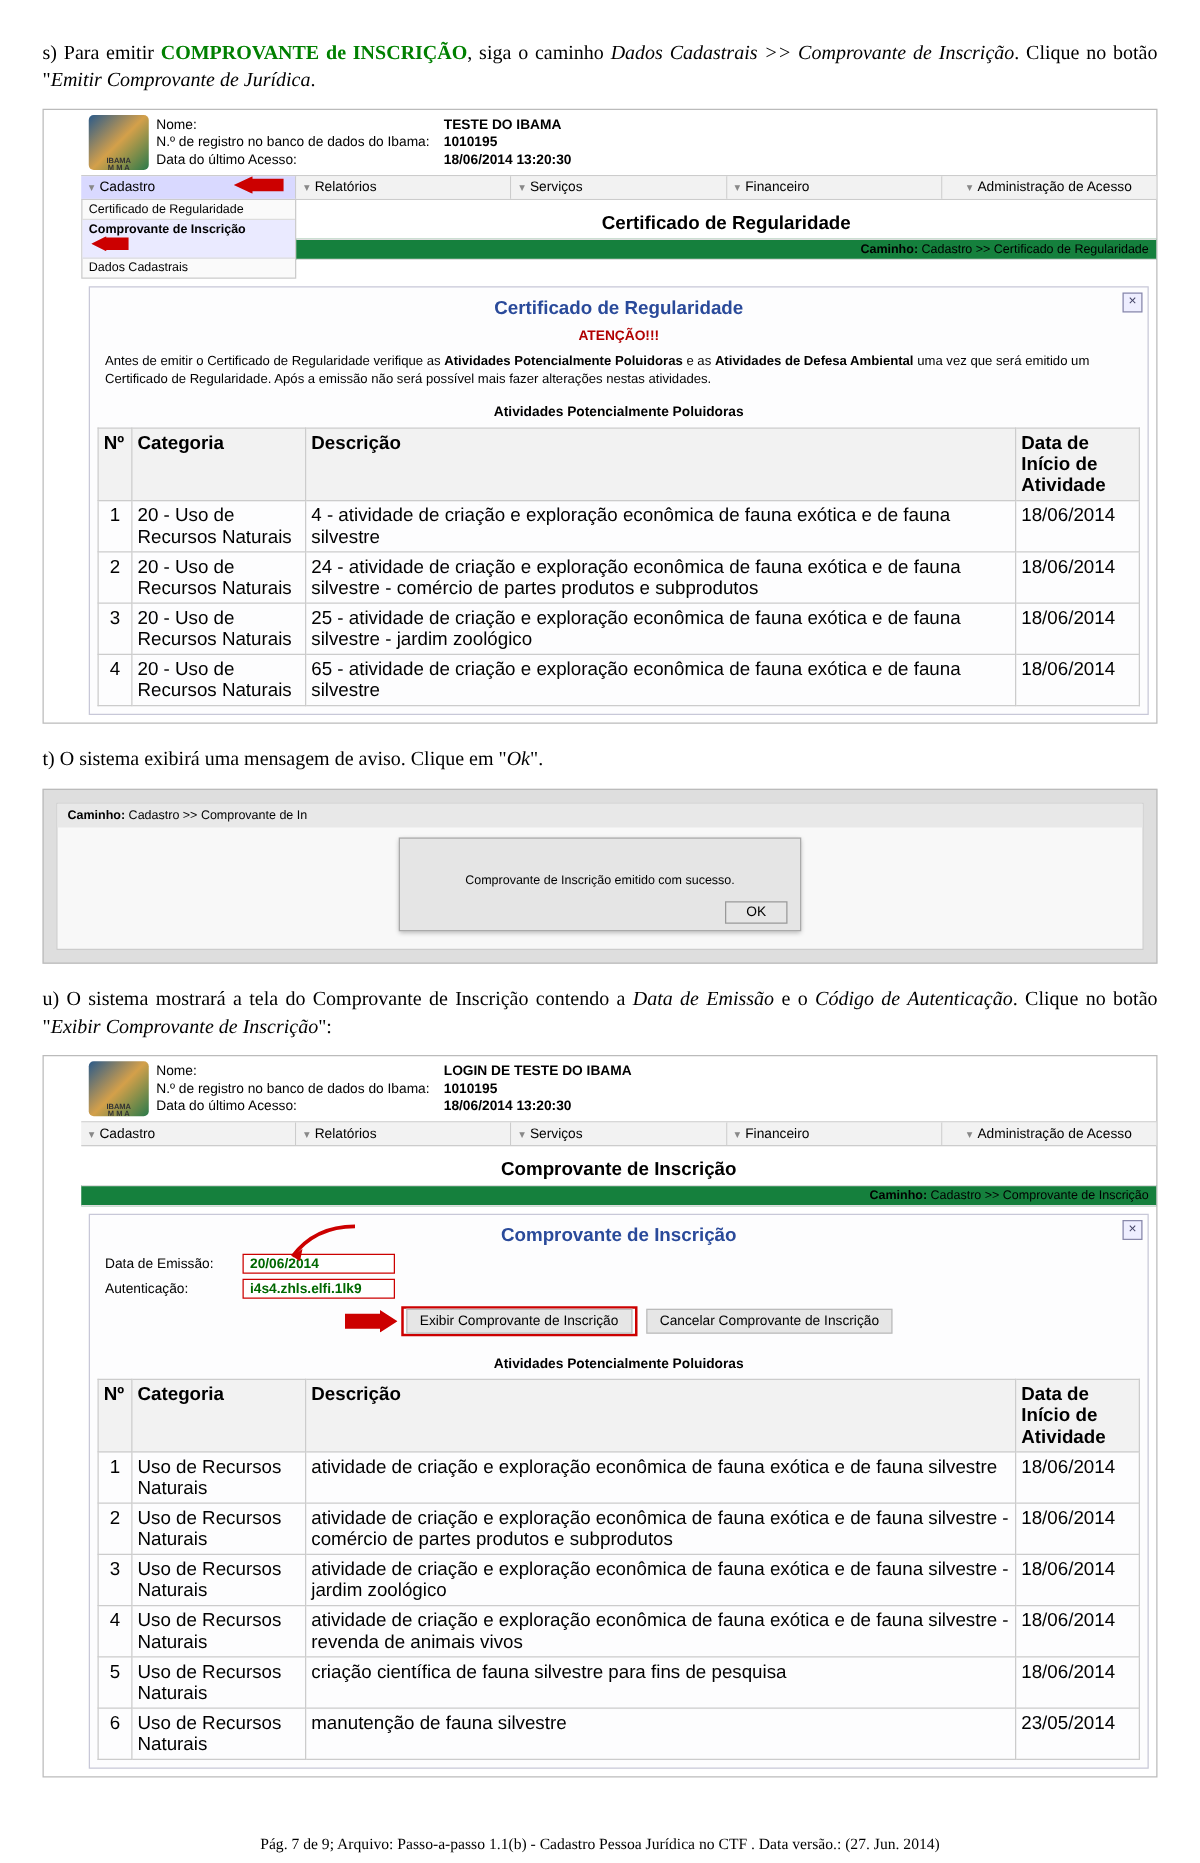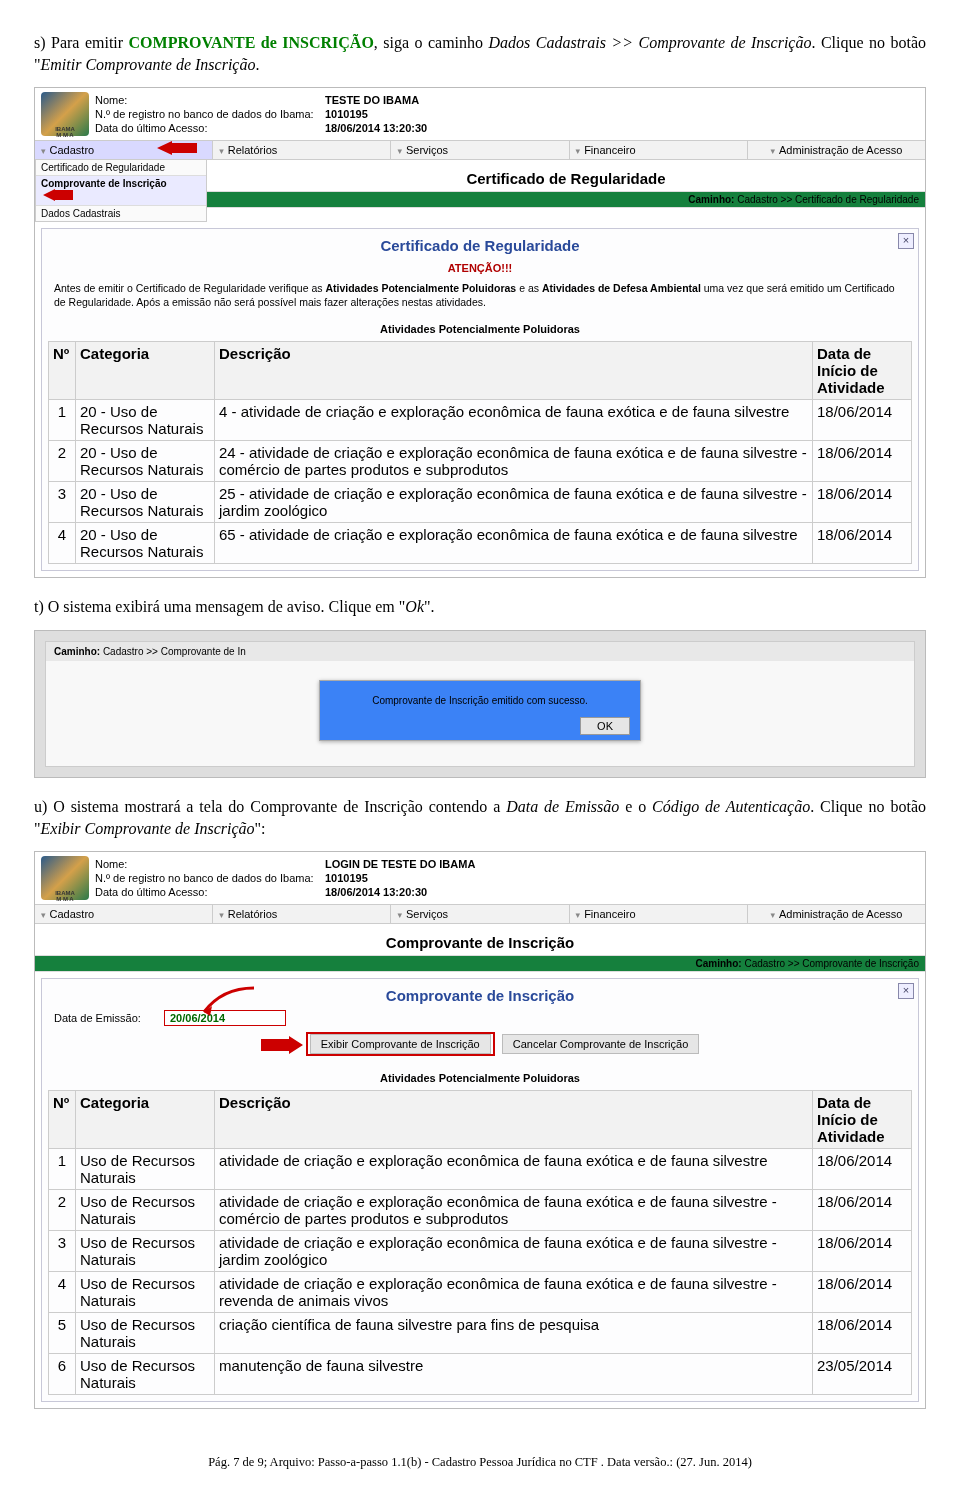--- a/index.html
+++ b/index.html
@@ -18,20 +18,21 @@
     text-align: justify;
   }
   .green-bold { color: #008000; font-weight: bold; }
   .ital { font-style: italic; }
   .screenshot {
     border: 1px solid #bbb;
     margin: 6px 0 18px 0;
     font-family: Arial, sans-serif;
     font-size: 11px;
     background: #fff;
+    padding-left: 30px;
   }
   
   .userbar { display: flex; padding: 4px 6px; }
   .ibama-logo { width: 48px; height: 44px; background: linear-gradient(135deg,#2a5a8a,#d4a04a,#2a7a4a); border-radius: 4px; position: relative; margin-right: 6px;}
   .ibama-logo::after { content:"IBAMA\A M M A"; white-space:pre; position:absolute; bottom:-2px; left:0; right:0; text-align:center; font-size:6px; color:#333; font-weight:bold;}
   .userinfo { flex:1; }
   .urow { display:flex; margin:2px 0; }
   .urow .ulab { width: 230px; }
   .urow .uval { font-weight: bold; text-align: right; }
   
@@ -69,38 +70,38 @@
   table.atv { width: calc(100% - 12px); margin:0 6px 6px 6px; border-collapse:collapse; font-size:15px;}
   table.atv th, table.atv td { border:1px solid #ccc; padding:3px 4px; text-align:left; vertical-align:top;}
   table.atv th { background:#f2f2f2; font-weight:bold;}
   table.atv td.n { width:18px; text-align:center;}
   table.atv td.cat { width:130px; }
   table.atv td.dt { width:90px; text-align:left;margin-top:43px;}
   
   .dlgwrap { background:#dedede; padding:10px; border:1px solid #bbb; margin:6px 0 18px 0; font-family:Arial,sans-serif; font-size:10px;}
   .dlginner { background:#f8f8f8; border:1px solid #ccc;}
   .dlg-cam { padding:4px 8px; background:#e8e8e8; font-size:10px;}
-  .dlgpop { margin:11px auto; width:300px; background:#3b82f6; border:1px solid #aaa; padding:14px 10px 8px 10px; box-shadow:0 1px 4px rgba(0,0,0,.3); text-align:center;}
+  .dlgpop { margin:0 auto; width:300px; background:#e5e5e5; border:1px solid #aaa; padding:28px 10px 8px 10px; box-shadow:0 1px 4px rgba(0,0,0,.3); text-align:center;}
   .dlgpop .dmsg { font-size:10px; margin-bottom:14px;}
   .dlgpop .okbtn { background:#e6e6e6; border:1px solid #999; padding:2px 16px; font-size:11px;}
   
   .formrow { display:flex; align-items:center; padding:2px 12px; font-size:11px;}
   .formrow .flab { width:110px; }
   .greenval { color:#006700; font-weight:bold; border:1px solid #c00; padding:1px 5px; display:inline-block; min-width:110px; background:#fff;}
   .redbox2 { border:2px solid #c00; padding:0 2px; display:inline-block;}
   .footer { text-align:center; font-size:12.5px; padding-top:28px; font-family: "Times New Roman", serif;}
   .curved-arrow { position:relative; display:inline-block; width:70px; height:40px; }
   .tab-arrow-wrap { position:relative; }
   .tab-arrow { position:absolute; left:120px; top:1px;}
 </style>
 </head>
 <body>
 
 <p class="instruction">
-  <span>s) Para emitir </span><span class="green-bold">COMPROVANTE de INSCRIÇÃO</span><span>, siga o caminho </span><span class="ital">Dados Cadastrais &gt;&gt; Comprovante de Inscrição</span><span>. Clique no botão "</span><span class="ital">Emitir Comprovante de Inscrição</span><span>.</span>
+  <span>s) Para emitir </span><span class="green-bold">COMPROVANTE de INSCRIÇÃO</span><span>, siga o caminho </span><span class="ital">Dados Cadastrais &gt;&gt; Comprovante de Inscrição</span><span>. Clique no botão "</span><span class="ital">Emitir Comprovante de Jurídica</span><span>.</span>
 </p>
 
 <div class="screenshot">
   <div class="userbar">
     <div class="ibama-logo"></div>
     <div class="userinfo">
       <div class="urow">
           <span class="ulab">Nome:</span>
           <span class="uval">TESTE DO IBAMA</span>
         </div>
@@ -244,20 +245,24 @@
             <path d="M62 4 Q 30 4 12 28" stroke="#c00" stroke-width="3" fill="none"></path>
             <polygon points="12,28 20,22 18,32" fill="#c00"></polygon>
           </svg>
       </span>
     </div>
 
     <div class="formrow">
       <span class="flab">Data de Emissão:</span>
       <span class="greenval">20/06/2014</span>
     </div>
+    <div class="formrow">
+      <span class="flab">Autenticação:</span>
+      <span class="greenval">i4s4.zhls.elfi.1lk9</span>
+    </div>
 
     <div class="btnrow">
       <span class="redarrow-h"><svg viewBox="0 0 42 18">
             <polygon points="0,3 0,15 28,15 28,18 42,9 28,0 28,3" fill="#c00"></polygon>
           </svg></span>
       <span class="redbox2"><span class="btngrey">Exibir Comprovante de Inscrição</span></span>
       <span class="btngrey" style="margin-left:4px;">Cancelar Comprovante de Inscrição</span>
     </div>
 
     <div class="subhead">Atividades Potencialmente Poluidoras</div>

